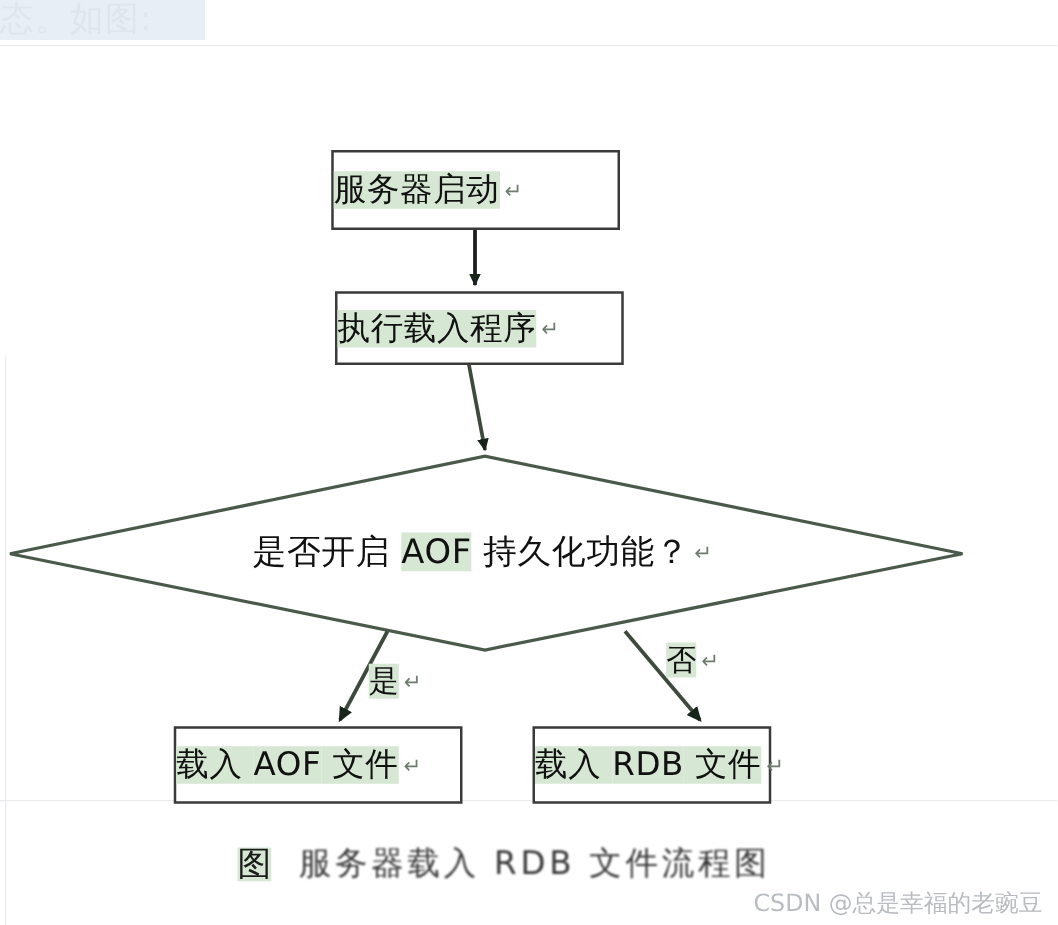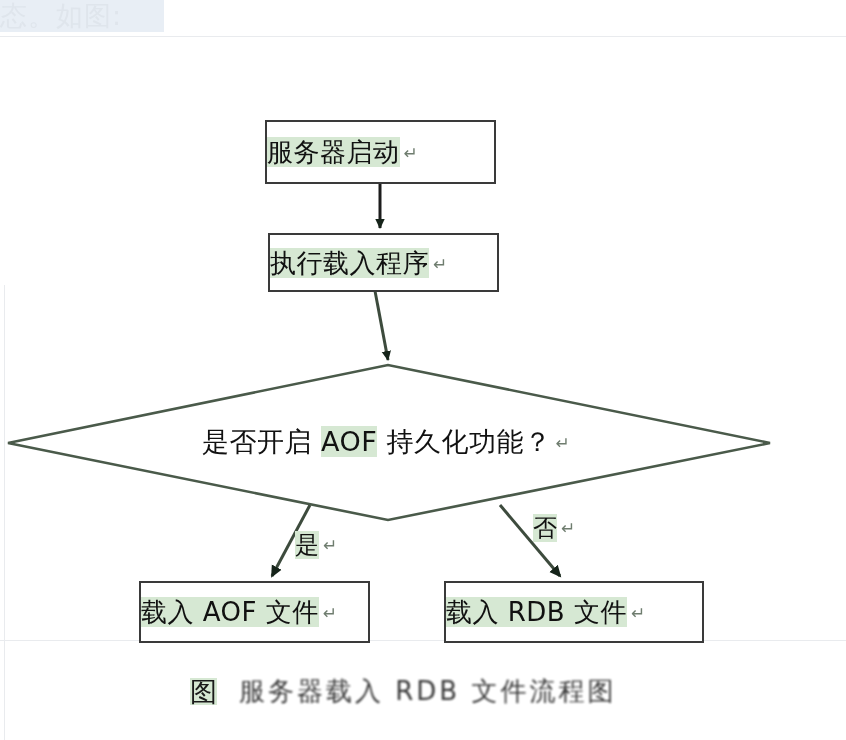--- a/index.html
+++ b/index.html
@@ -196,25 +196,26 @@
   <div class="branch-label" style="left:533px; top:516px;">
     <span class="hl">否</span><span class="pilcrow">↵</span>
   </div>
 
   <div class="node-box" style="left:139px; top:581px; width:231px; height:62px;">
     <span class="node-label">
       <span class="hl">载入 </span><span class="hl">AOF</span><span class="hl"> 文件</span><span class="pilcrow">↵</span>
     </span>
   </div>
 
-  <div class="node-box" style="left:444px; top:581px; width:260px; height:62px;">
+  <div class="node-box" style="left:426px; top:581px; width:191px; height:62px;">
     <span class="node-label">
       <span class="hl">载入 </span><span class="hl">RDB</span><span class="hl"> 文件</span><span class="pilcrow">↵</span>
     </span>
   </div>
 
   <div class="caption">
     <span class="caption-tag">图</span>
     <span class="caption-garbled">服务器载入 RDB 文件流程图</span>
   </div>
 
+  <div class="watermark">CSDN @总是幸福的老豌豆</div>
 
 </div>
 
 </body></html>

